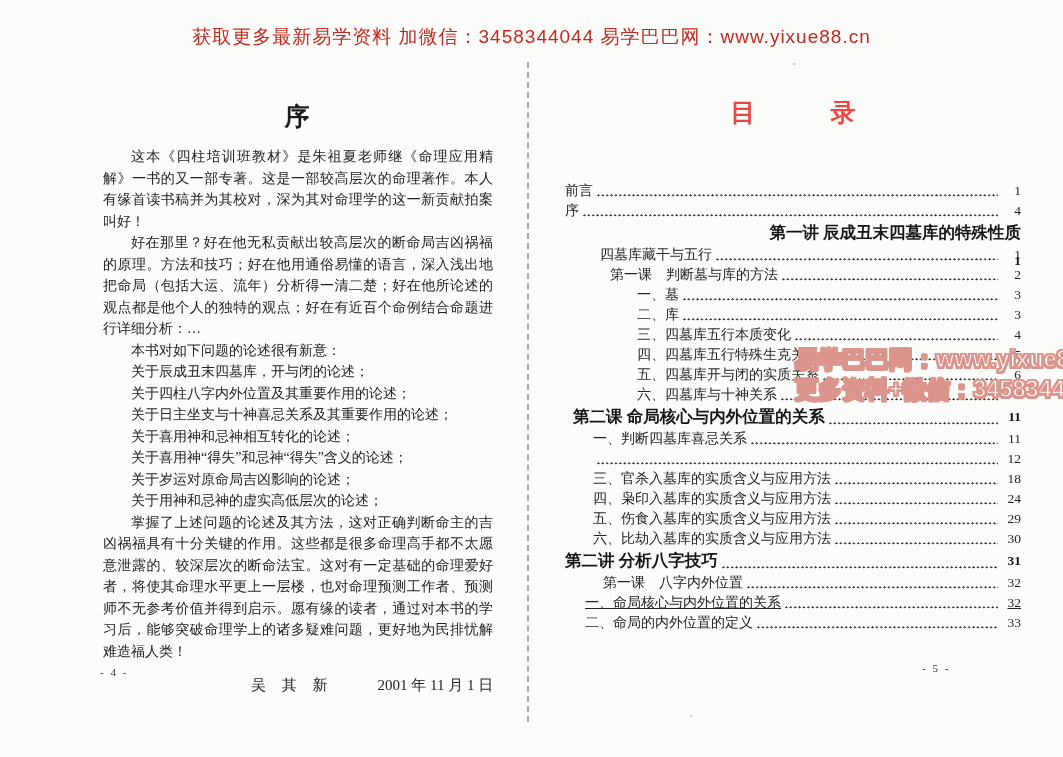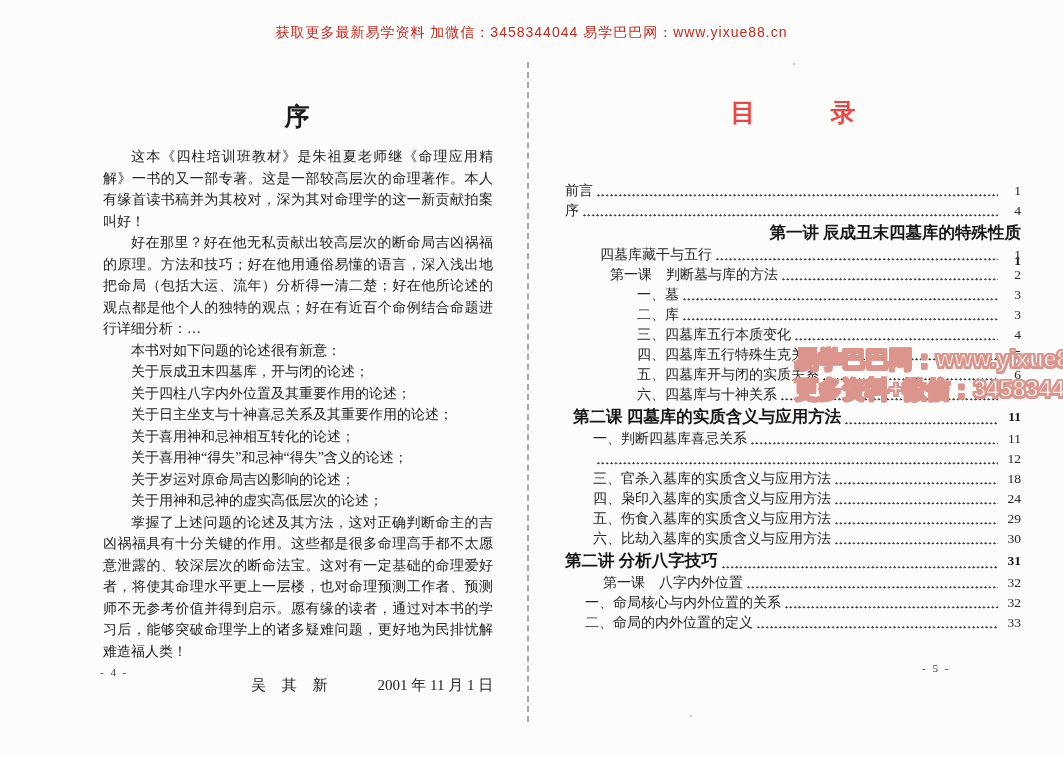--- a/index.html
+++ b/index.html
@@ -7,21 +7,21 @@
     width:1063px;height:757px;position:relative;overflow:hidden;
     background:#fcfcfa;
     font-family:"Liberation Serif",serif;
     color:#222;
   }
   
   .promo{
     position:absolute;top:24px;left:0;width:100%;
     text-align:center;
     font-family:"Liberation Sans",sans-serif;
-    font-size:14px;letter-spacing:1px;
+    font-size:19px;letter-spacing:1px;
     color:#c7291f;
     white-space:nowrap;
   }
   
   .spine{
     position:absolute;left:527px;top:62px;height:660px;width:0;
     border-left:2px dashed #8d8d8a;opacity:.75;
   }
   
   .page-left{
@@ -172,21 +172,21 @@
         <span class="toc-label">五、四墓库开与闭的实质关系</span>
         <span class="toc-leader"></span>
         <span class="toc-page">6</span>
       </div>
       <div class="toc-row" style="padding-left: 72px;">
         <span class="toc-label">六、四墓库与十神关系</span>
         <span class="toc-leader"></span>
         <span class="toc-page">9</span>
       </div>
       <div class="toc-row big" style="padding-left: 8px;">
-        <span class="toc-label">第二课 四墓库的实质含义与应用方法</span>
+        <span class="toc-label">第二课 命局核心与内外位置的关系</span>
         <span class="toc-leader"></span>
         <span class="toc-page">11</span>
       </div>
       <div class="toc-row" style="padding-left: 28px;">
         <span class="toc-label">一、判断四墓库喜忌关系</span>
         <span class="toc-leader"></span>
         <span class="toc-page">11</span>
       </div>
       <div class="toc-row" style="padding-left: 28px;">
         <span class="toc-leader"></span>
@@ -215,21 +215,21 @@
       <div class="toc-row big" style="padding-left: 0px;">
         <span class="toc-label">第二讲 分析八字技巧</span>
         <span class="toc-leader"></span>
         <span class="toc-page">31</span>
       </div>
       <div class="toc-row" style="padding-left: 38px;">
         <span class="toc-label">第一课　八字内外位置</span>
         <span class="toc-leader"></span>
         <span class="toc-page">32</span>
       </div>
-      <div class="toc-row" style="padding-left: 20px;">
+      <div class="toc-row" style="padding-left: 20px; text-decoration: underline;">
         <span class="toc-label">一、命局核心与内外位置的关系</span>
         <span class="toc-leader"></span>
         <span class="toc-page">32</span>
       </div>
       <div class="toc-row" style="padding-left: 20px;">
         <span class="toc-label">二、命局的内外位置的定义</span>
         <span class="toc-leader"></span>
         <span class="toc-page">33</span>
       </div>
     </div>

